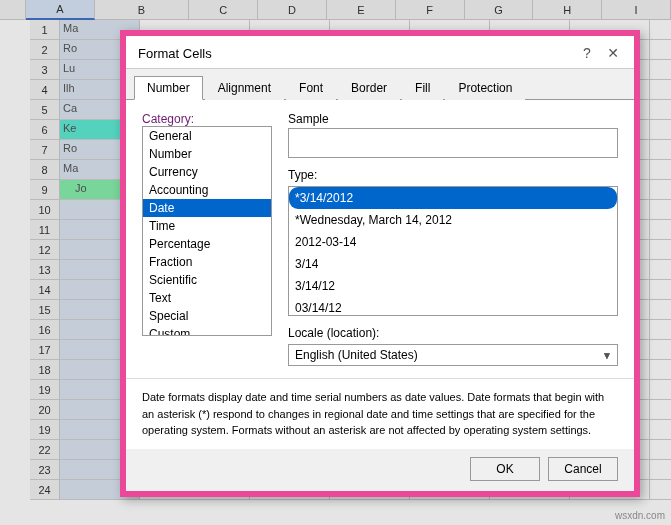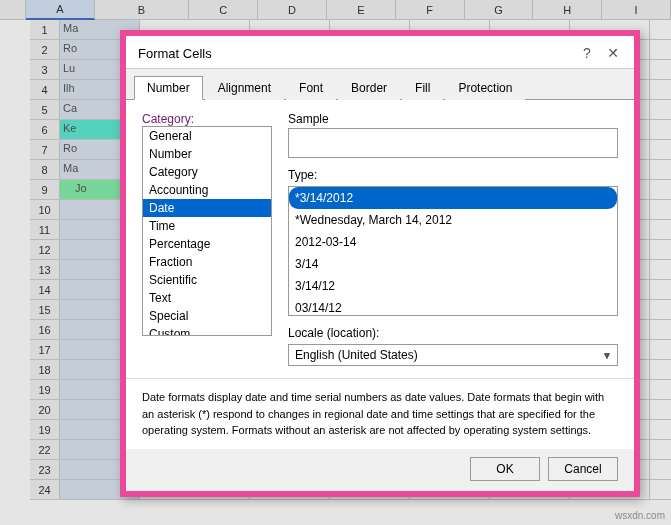--- a/index.html
+++ b/index.html
@@ -624,21 +624,21 @@
       </div>
 
     <div class="dialog-body">
       <div class="two-col">
 
         <div class="left-panel">
           <div class="panel-label">Category:</div>
           <div class="list-box" id="category-list">
               <div class="list-item">General</div>
               <div class="list-item">Number</div>
-              <div class="list-item">Category</div>
+              <div class="list-item">Currency</div>
               <div class="list-item">Accounting</div>
               <div class="list-item selected">Date</div>
               <div class="list-item">Time</div>
               <div class="list-item">Percentage</div>
               <div class="list-item">Fraction</div>
               <div class="list-item">Scientific</div>
               <div class="list-item">Text</div>
               <div class="list-item">Special</div>
               <div class="list-item">Custom</div>
             </div>

